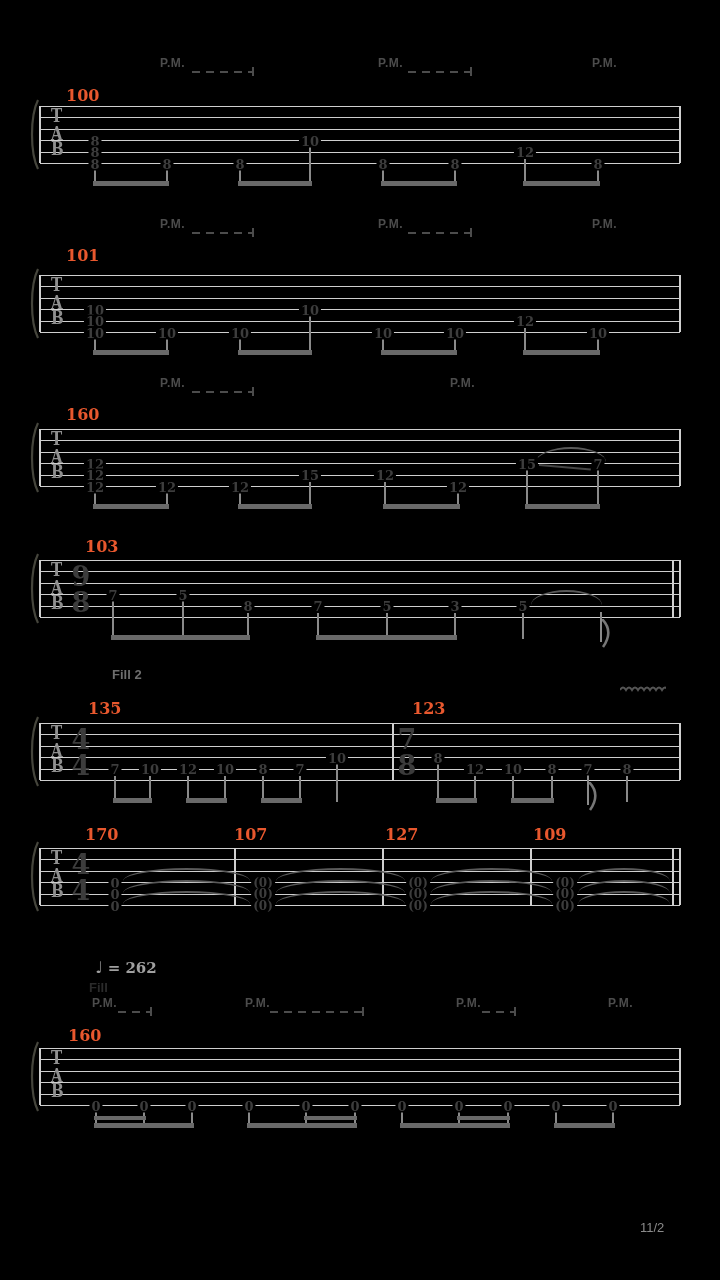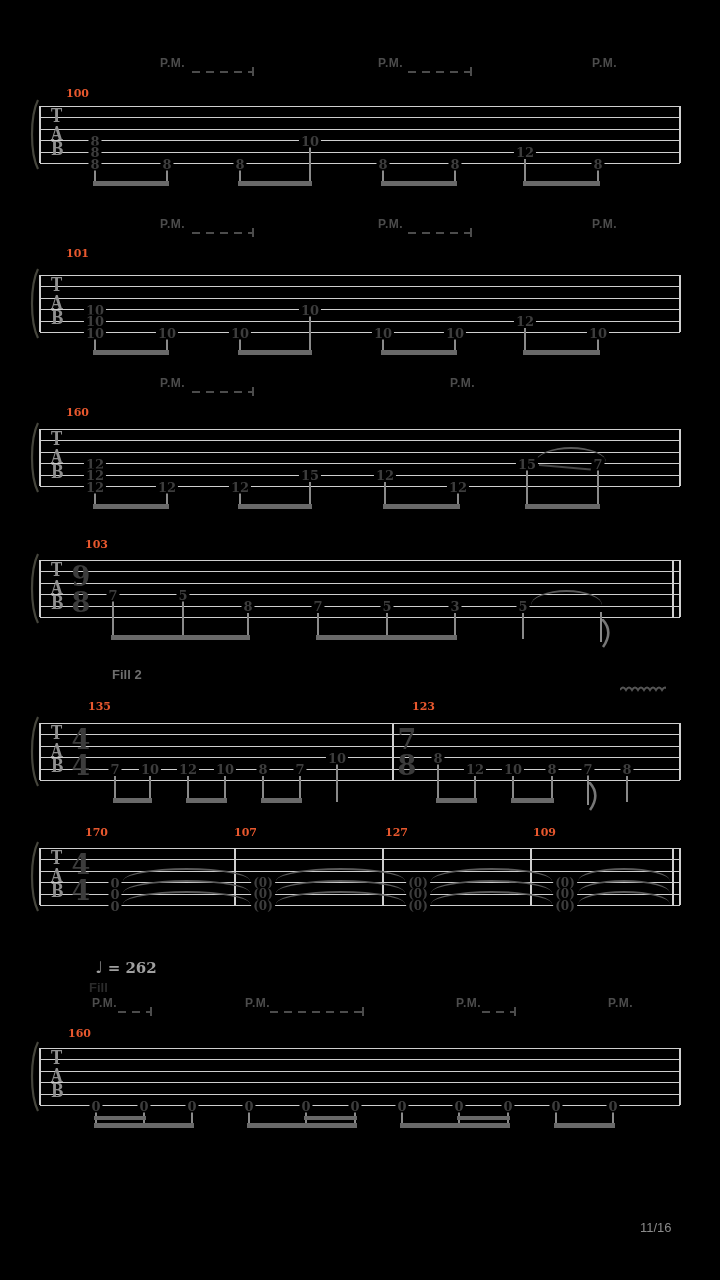--- a/index.html
+++ b/index.html
@@ -9,21 +9,21 @@
   .staff-line{position:absolute;height:1px;}
   .bar{position:absolute;width:2px;}
   .fret{position:absolute;transform:translate(-50%,-50%);font-family:"DejaVu Serif",serif;
         font-weight:bold;font-size:13px;line-height:1;background:#000;padding:0 2px;z-index:3;white-space:nowrap;}
   .stem{position:absolute;width:2px;z-index:1;}
   .beam{position:absolute;height:5px;z-index:1;}
   .beam2{position:absolute;height:4px;z-index:1;}
   .tie{position:absolute;border-style:solid none none none;border-width:2px;
        border-radius:50% 50% 0 0 / 100% 100% 0 0;z-index:2;}
   .slide{position:absolute;height:2px;transform-origin:left center;z-index:2;}
-  .mnum{position:absolute;font-family:"DejaVu Serif",serif;font-weight:bold;font-size:11px;line-height:1;}
+  .mnum{position:absolute;font-family:"DejaVu Serif",serif;font-weight:bold;font-size:16px;line-height:1;}
   .pmlab{position:absolute;font-weight:bold;font-size:12px;line-height:1;letter-spacing:0.5px;}
   .pmdash{position:absolute;height:2px;}
   .pmtick{position:absolute;width:2px;height:9px;}
   .tsig{position:absolute;transform:translateX(-50%);font-family:"DejaVu Serif",serif;
         font-weight:bold;font-size:27px;line-height:1;}
   .clefL{position:absolute;font-family:"DejaVu Serif",serif;font-weight:bold;font-size:15px;
          line-height:1;transform:scaleY(1.25);}
   .seclab{position:absolute;font-weight:bold;font-size:13px;line-height:1;}
   .tempo{position:absolute;font-family:"DejaVu Serif",serif;font-weight:bold;font-size:15px;line-height:1;}
   .tempo .gl{font-family:"DejaVu Sans",sans-serif;font-weight:normal;font-size:16px;}
@@ -361,14 +361,14 @@
       <div class="pmtick" style="left: 362px; top: 1007px; background: rgb(76, 76, 76);"></div>
       <div class="pmlab" style="left: 456px; top: 997px; color: rgb(76, 76, 76);">P.M.</div>
       <div class="pmdash" style="left: 482px; top: 1011px; width: 32px; background: repeating-linear-gradient(90deg, rgb(76, 76, 76) 0px, rgb(76, 76, 76) 8px, transparent 8px, transparent 14px);"></div>
       <div class="pmtick" style="left: 514px; top: 1007px; background: rgb(76, 76, 76);"></div>
       <div class="pmlab" style="left: 608px; top: 997px; color: rgb(76, 76, 76);">P.M.</div>
       <div class="mnum" style="left: 68px; top: 1028px; color: rgb(232, 88, 46);">160</div>
       <div class="seclab" style="left: 112px; top: 668px; color: rgb(110, 110, 110);">Fill 2</div>
       <div class="seclab" style="left: 89px; top: 981px; color: rgb(43, 43, 43);">Fill</div>
       <div class="tempo" style="left: 95px; top: 960px; color: rgb(160, 160, 160);"><span class="gl">♩ </span><span>= 262</span></div>
     </div>
-  <div id="page-indicator" style="color: rgb(138, 138, 138);">11/16</div>
+  <div id="page-indicator" style="color: rgb(138, 138, 138);">11/2</div>
 </div>
 
 </body></html>

